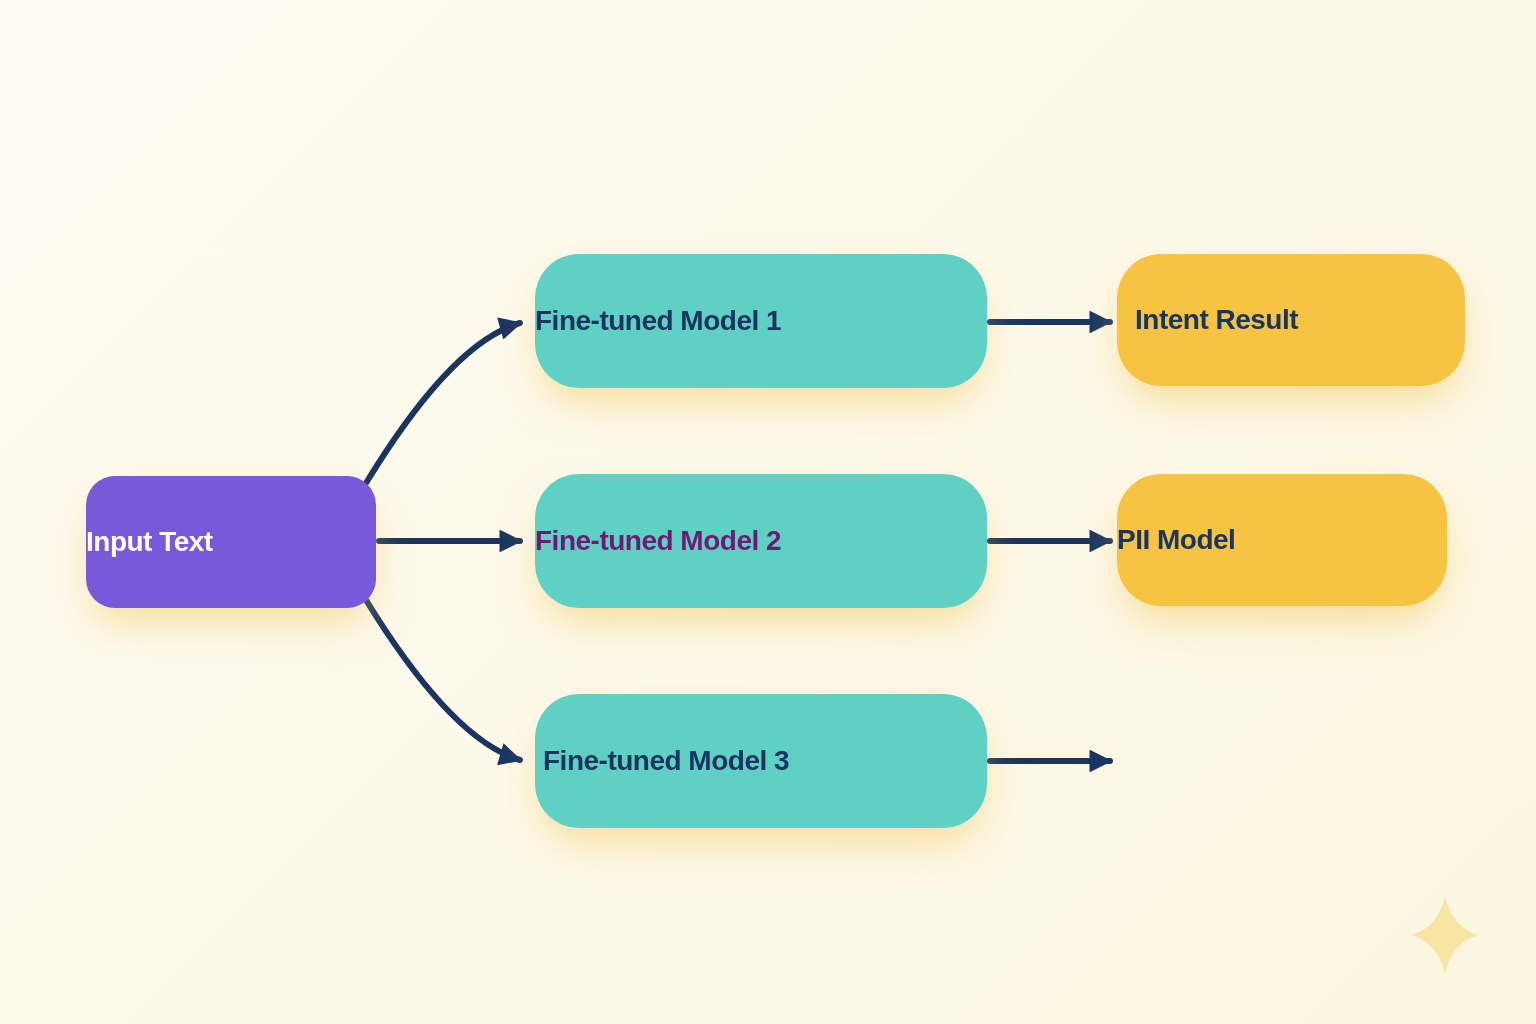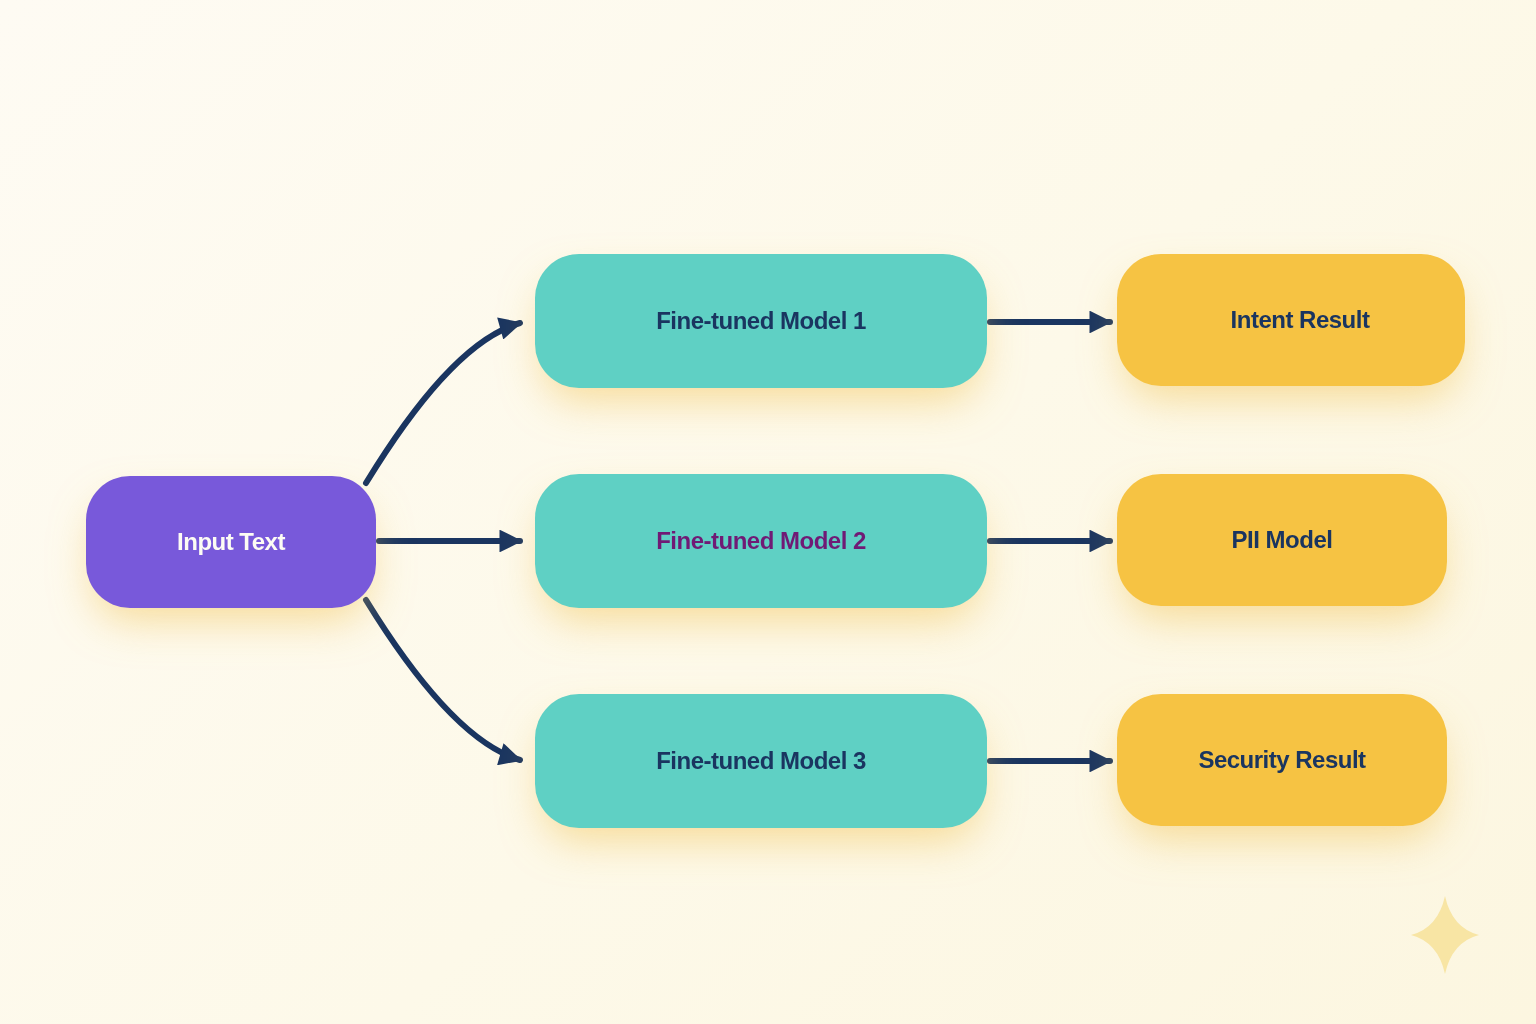--- a/index.html
+++ b/index.html
@@ -11,29 +11,29 @@
     position: relative;
     width: 1536px;
     height: 1024px;
     overflow: hidden;
     background: linear-gradient(135deg, #fefbf3 0%, #fdf9e9 55%, #fcf6e0 100%);
   }
   .node {
     position: absolute;
     display: flex;
     align-items: center;
-    justify-content: center;
+    justify-content: flex-start;
     font-weight: 700;
-    font-size: 24px;
+    font-size: 28px;
     letter-spacing: -0.5px;
     border-radius: 44px;
     box-shadow: 0 20px 42px -8px rgba(242, 194, 84, 0.55);
     text-align: center;
   }
-  .node-input  { left: 86px;  top: 476px; width: 290px; height: 132px; }
+  .node-input  { left: 86px;  top: 476px; width: 290px; height: 132px; border-radius: 29px; }
   .node-model  { left: 535px; width: 452px; height: 134px; }
   .node-result { left: 1117px; width: 330px; height: 132px; }
   .row-1 { top: 254px; }
   .row-2 { top: 474px; }
   .row-3 { top: 694px; }
   .edges {
     position: absolute;
     left: 0; top: 0;
     width: 1536px; height: 1024px;
     pointer-events: none;
@@ -74,30 +74,27 @@
     <span style="color: rgb(253, 252, 244);">Input Text</span>
   </div>
 
   <div class="node node-model row-1" style="background-color: rgb(95, 208, 196);">
     <span style="color: rgb(26, 53, 96);">Fine-tuned Model 1</span>
   </div>
   <div class="node node-model row-2" style="background-color: rgb(95, 208, 196);">
     <span style="color: #701a75;">Fine-tuned Model 2</span>
   </div>
   <div class="node node-model row-3" style="background-color: rgb(95, 208, 196);">
-    <span style="color: rgb(26, 53, 96);">Fine-tuned Model 3</span>
+    <span style="color: rgb(26, 53, 96); margin-left: 8px;">Fine-tuned Model 3</span>
   </div>
 
   <div class="node node-result row-1" style="background-color: rgb(246, 195, 67); padding-left: 18px;">
     <span style="color: rgb(26, 53, 96);">Intent Result</span>
   </div>
   <div class="node node-result row-2" style="background-color: rgb(246, 195, 67);">
     <span style="color: rgb(26, 53, 96);">PII Model</span>
-  </div>
-  <div class="node node-result row-3" style="background-color: rgb(246, 195, 67);">
-    <span style="color: rgb(26, 53, 96);">Security Result</span>
   </div>
 
   <svg class="sparkle" viewBox="0 0 80 88">
     <path d="M 40 6 Q 47 38 74 45 Q 47 52 40 84 Q 33 52 6 45 Q 33 38 40 6 Z" style="fill: rgb(248, 229, 164);"></path>
   </svg>
 
 </div>
 
 </body></html>

